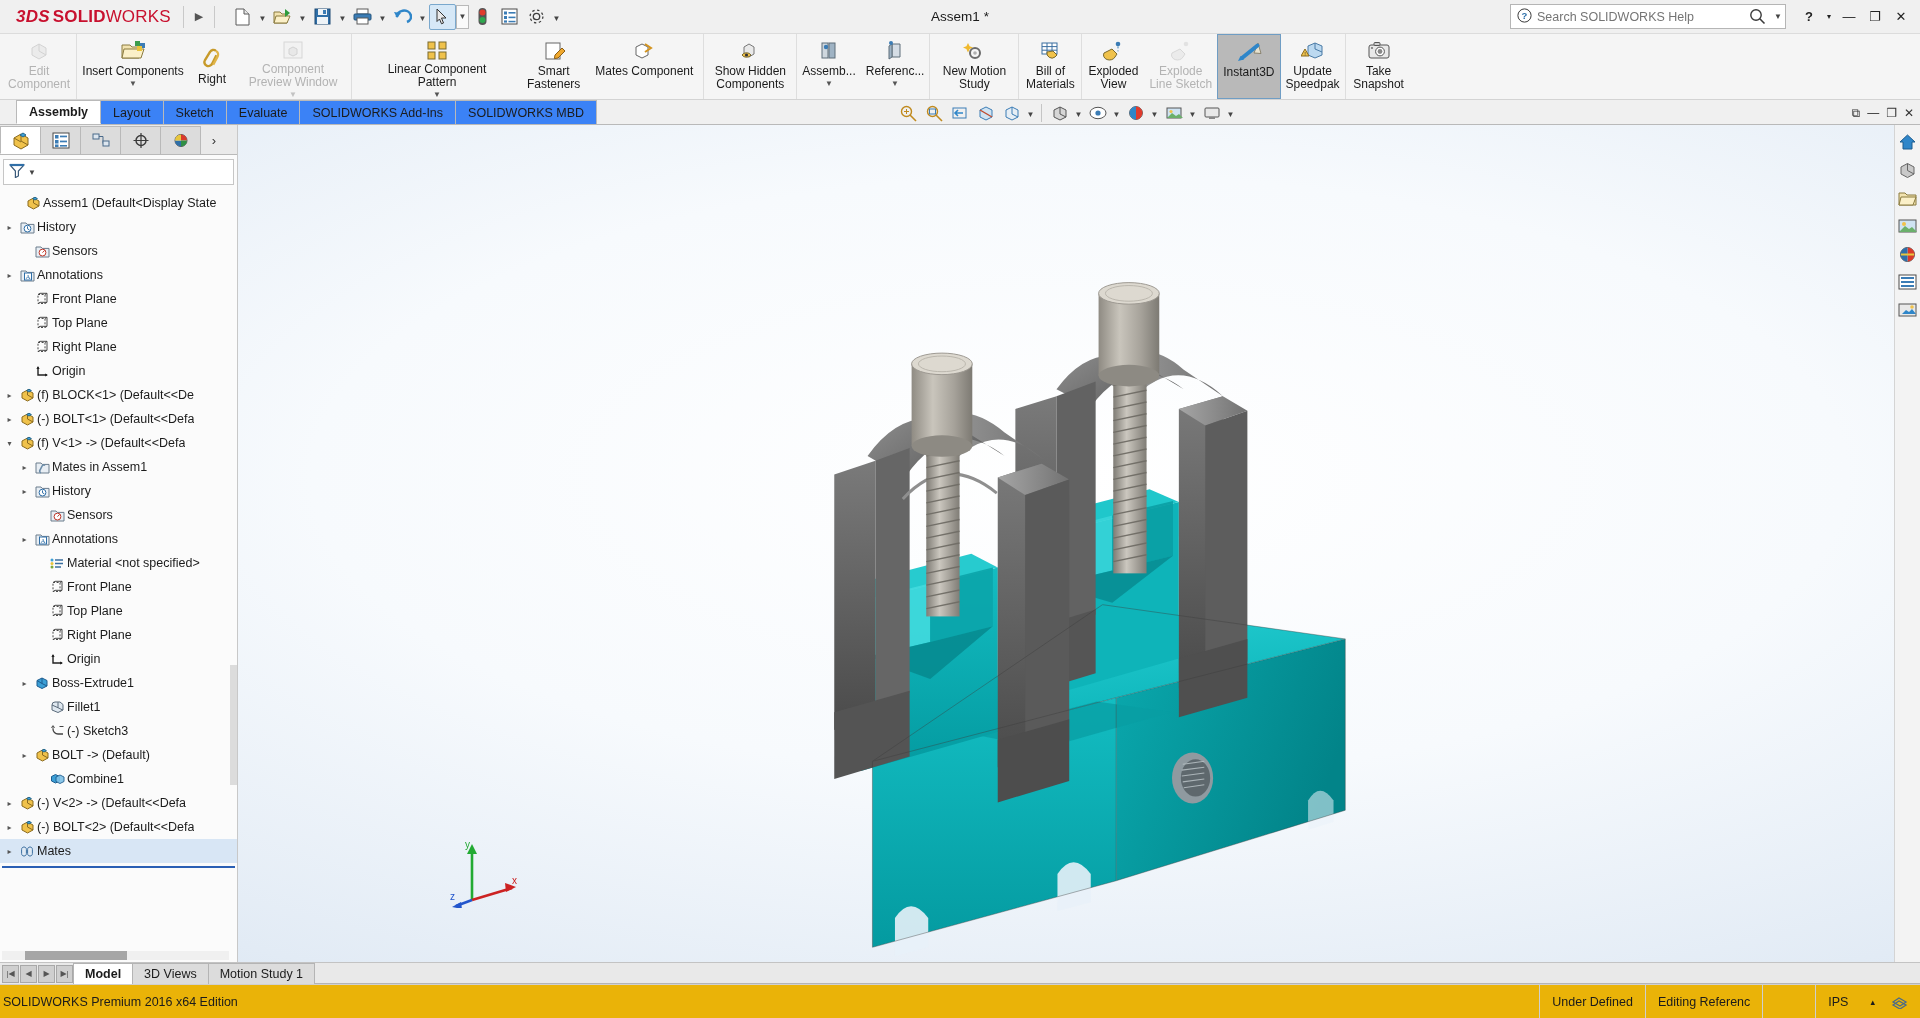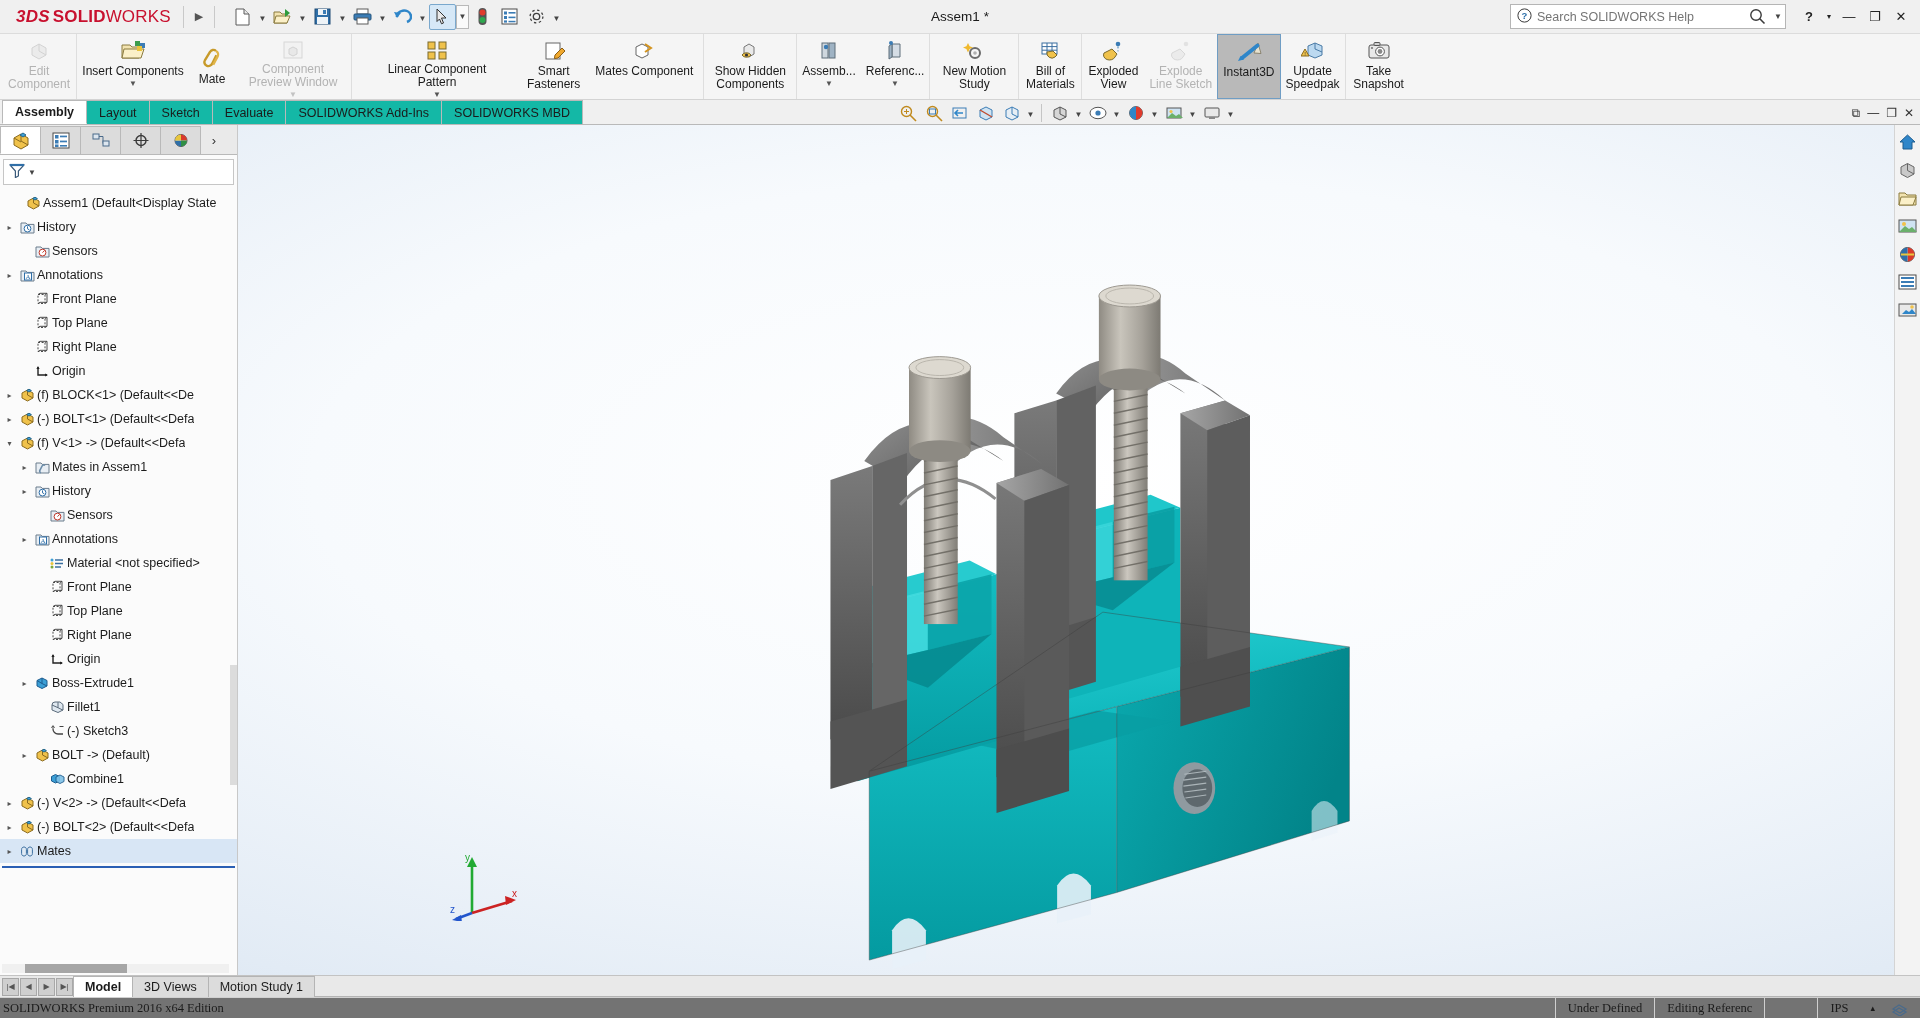--- a/index.html
+++ b/index.html
@@ -78,25 +78,25 @@
   .rbtn .rcaret { font-size: 8px; color: #555; margin-top: 1px; }
   .rbtn.dim .rcaret { color: #c3c3c3; }
 
   
   .cmdtabs {
     height: 25px; background: #f0f0f0; display: flex; align-items: flex-end;
     flex: none; position: relative; border-bottom: 1px solid #b9b9b9;
   }
   .ctab {
     height: 24px; padding: 0 12px; display: flex; align-items: center;
-    font-size: 12.5px; color: #1b1b1b; background: #14b8a6;
+    font-size: 12.5px; color: #1b1b1b; background: #3b82f6;
     border: 1px solid #b9b9b9; border-bottom: none; margin-right: -1px;
   }
   .ctab.on { background: #fff; font-weight: bold; border-bottom: 1px solid #fff; position: relative; z-index: 2;}
-  .ctab:first-child { margin-left: 2px; }
+  .ctab:first-child { margin-left: 16px; }
   .vtools {
     position: absolute; left: 895px; top: 0; height: 25px; display: flex; align-items: center; gap: 1px;
   }
   .vbtn { width: 25px; height: 23px; display: flex; align-items: center; justify-content: center; }
   .vcaret { width: 11px; height: 23px; display: flex; align-items: flex-end; justify-content: center; padding-bottom: 5px; font-size: 8px; color: #444;}
   .vsep { width: 1px; height: 18px; background: #c5c5c5; margin: 0 4px; }
   .winctl { position: absolute; right: 6px; top: 0; height: 25px; display: flex; align-items: center; gap: 7px; }
   .winctl span { font-size: 12px; color: #333; }
 
   
@@ -137,22 +137,22 @@
   
   .bottombar { height: 22px; background: #e9e9e9; display: flex; align-items: stretch; flex: none; border-top: 1px solid #c3c3c3;}
   .navbtns { display: flex; align-items: center; padding-left: 2px; gap: 1px; }
   .navbtn { width: 17px; height: 18px; border: 1px solid #a8a8a8; background: #cfcfcf; display:flex; align-items:center; justify-content:center; font-size: 8px; color: #555;}
   .btab { padding: 0 11px; display: flex; align-items: center; font-size: 12.5px; color: #1b1b1b; background: #dcdcdc; border: 1px solid #b4b4b4; border-bottom: none; margin-right: -1px;}
   .btab.on { background: #fff; font-weight: bold; }
   .btab-fill { flex: 1; border-bottom: 1px solid #b4b4b4;}
 
   
   .statusbar {
-    height: 21px; background: #737373; display: flex; align-items: center; flex: none;
-    font-size: 12.5px; color: #1b1b1b; border-top: 1px solid #d0d0d0; font-family: Liberation Serif, serif;
+    height: 34px; background: #eab308; display: flex; align-items: center; flex: none;
+    font-size: 12.5px; color: #1b1b1b; border-top: 1px solid #d0d0d0;
   }
   .sb-left { padding-left: 3px; }
   .sb-right { margin-left: auto; display: flex; align-items: center; height: 100%; }
   .sb-cell { padding: 0 12px; height: 100%; display: flex; align-items: center; border-left: 1px solid #cfcfcf;}
   .sb-cell.nosep { border-left: none; }
 </style>
 </head>
 <body>
 
 <div id="app">
@@ -307,21 +307,21 @@
         <span class="rlab">Insert Components</span>
         <span class="rcaret">▼</span>
       </div>
       <div class="rbtn" style="min-width:46px;padding-top:12px">
         <span class="ric">
           <svg width="24" height="24" viewBox="0 0 24 24">
               <path d="M16 4c-2-2-5-1-6 1L5 13c-1.4 2.4-.3 5 2 5.8 2.3.8 4.6-.6 5.4-2.6l4-8" fill="none" stroke="#c79a2a" stroke-width="2.4"></path>
               <path d="M16 4c2 1 2.6 3.4 1.6 5.4l-4.4 8.4" fill="none" stroke="#e0b448" stroke-width="2.4"></path>
             </svg>
         </span>
-        <span class="rlab">Mate</span>
+        <span class="rlab">Right</span>
       </div>
       <div class="rbtn dim" style="min-width:116px">
         <span class="ric">
           <svg width="24" height="24" viewBox="0 0 24 24">
               <rect x="3" y="4" width="18" height="16" fill="#ececec" stroke="#9a9a9a"></rect>
               <path d="M8 11l4-2 4 2v5l-4 2-4-2z" fill="#cfcfcf" stroke="#8a8a8a"></path>
             </svg>
         </span>
         <span class="rlab" style="white-space:pre-line">Component
 Preview Window</span>

